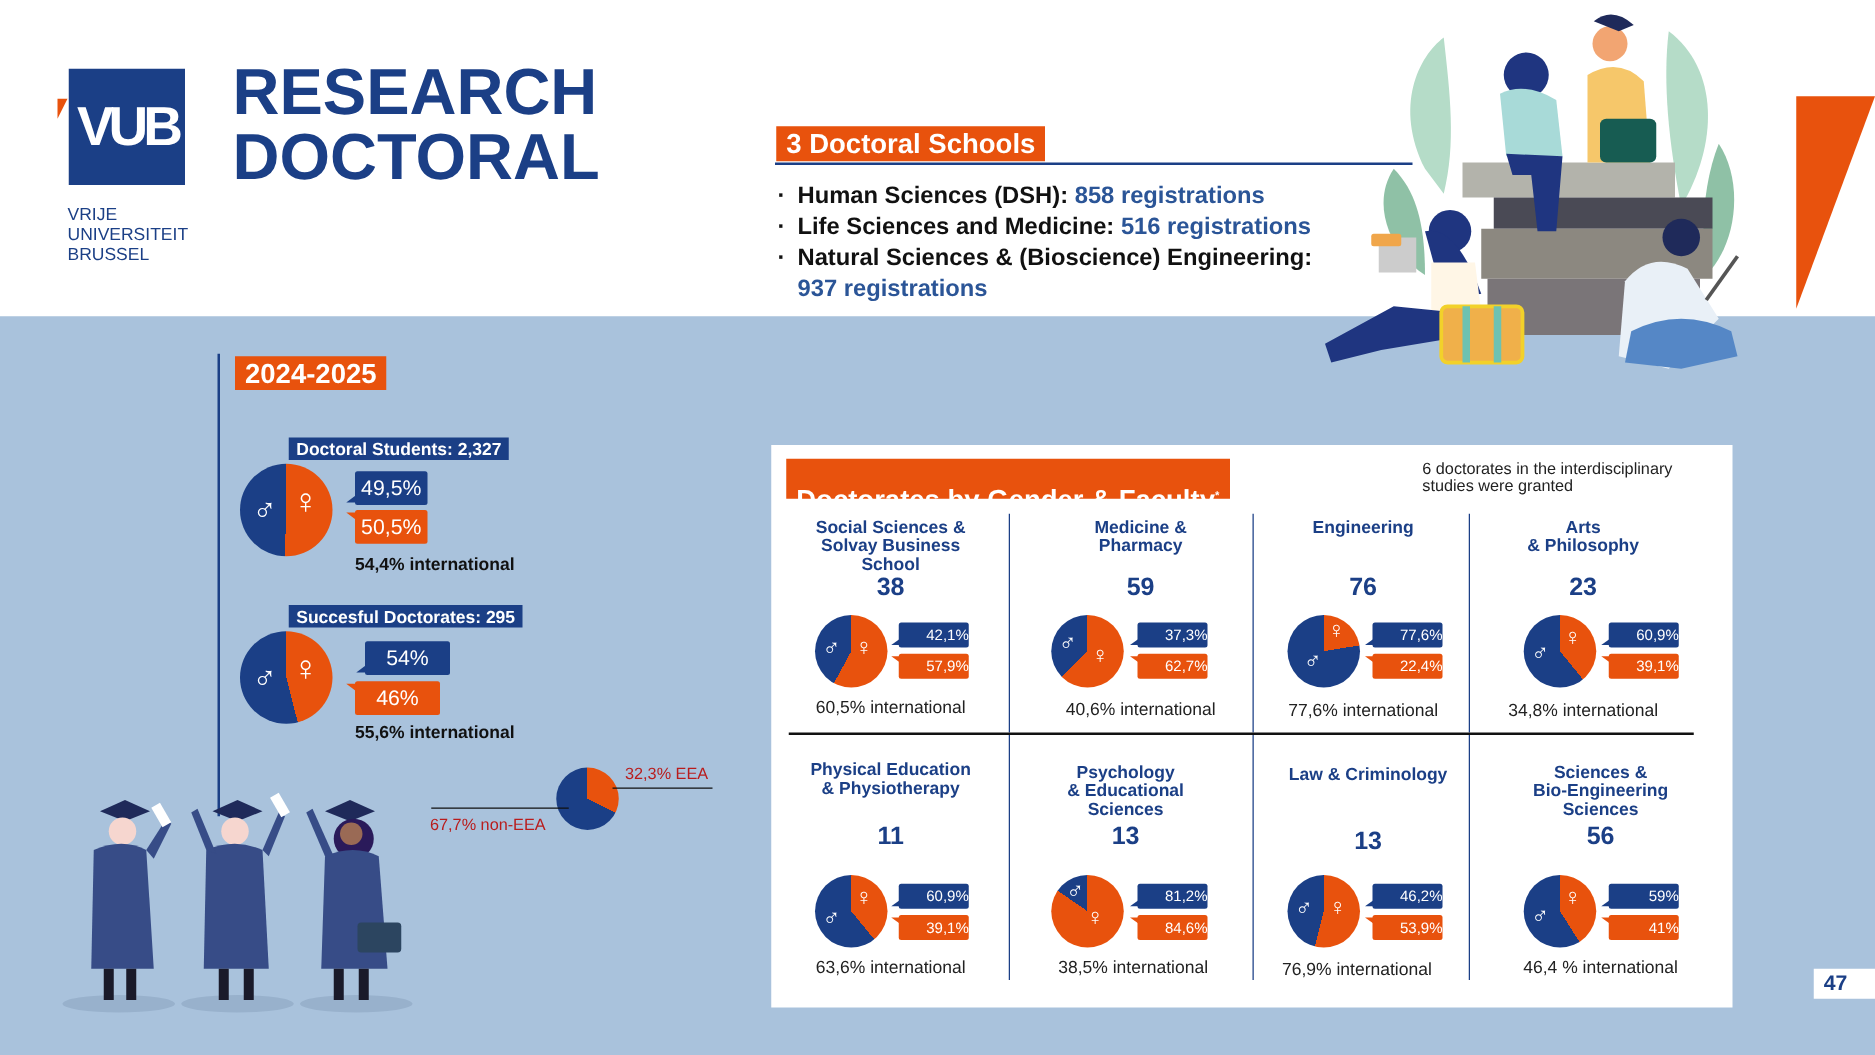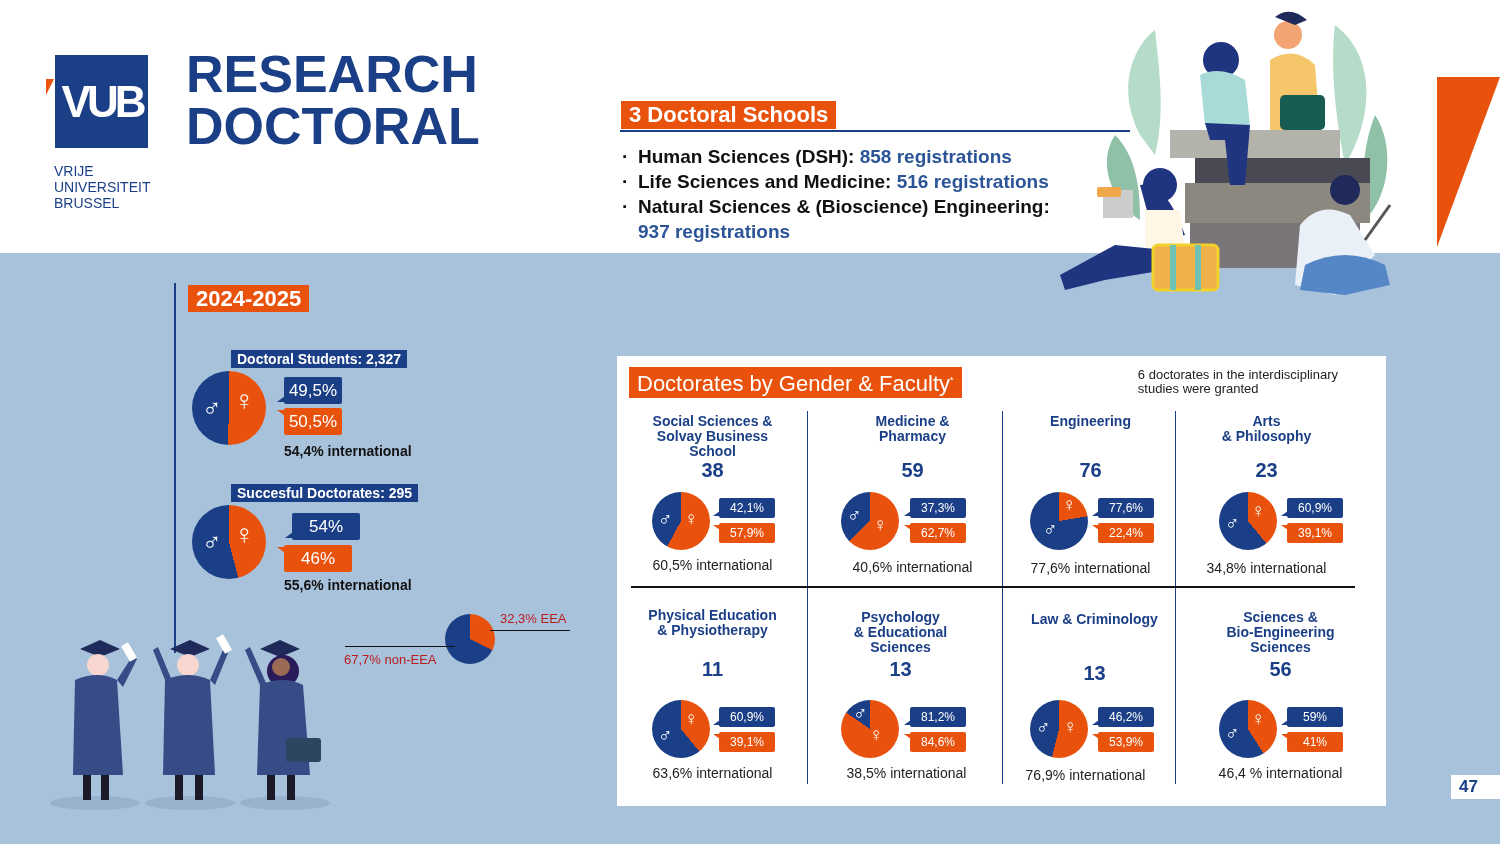--- a/index.html
+++ b/index.html
@@ -26,31 +26,31 @@
 .bubble.f{background:#e8520d}
 .bubble.m:before{content:"";position:absolute;left:-7px;bottom:2px;border-right:8px solid #1b3f86;border-top:6px solid transparent}
 .bubble.f:before{content:"";position:absolute;left:-7px;top:2px;border-right:8px solid #e8520d;border-bottom:6px solid transparent}
 .intl{position:absolute;font-size:14px;color:#111}
 .intl.bold{font-weight:bold}
 .pie{position:absolute;border-radius:50%}
 .pie .sym{position:absolute;color:#fff;font-weight:normal}
 .eea-label{position:absolute;font-size:13px;color:#b91c1c}
 .eea-line{position:absolute;height:1px;background:#111}
 .card{position:absolute;left:617px;top:356px;width:769px;height:450px;background:#fff}
-.card-tag{position:absolute;left:12px;top:11px;background:#e8520d;color:#fff;font-weight:normal;font-size:22px;padding:0 8px;height:31px;line-height:27px}
+.card-tag{position:absolute;left:12px;top:11px;background:#e8520d;color:#fff;font-weight:bold;font-size:22px;padding:16px 8px;height:31px;line-height:27px}
 .card-tag sup{font-size:9px}
 .card-note{position:absolute;right:48px;top:12px;font-size:13px;line-height:14px;color:#222;text-align:left}
 .fac{position:absolute;width:175px;text-align:center}
 .fac-name{font-size:14px;line-height:15px;font-weight:bold;color:#1b3f86;height:45px}
 .fac-count{font-size:20px;font-weight:bold;color:#1b3f86}
 .sep-v{position:absolute;width:1px;background:#1b3f86}
 .sep-h{position:absolute;left:14px;top:230px;width:724px;height:2px;background:#111}
 .fpie{position:absolute;width:58px;height:58px;border-radius:50%}
 .fpie .sym{position:absolute;color:#fff;font-size:19px;font-weight:bold}
-.fb{position:absolute;width:56px;height:20px;line-height:20px;color:#fff;font-size:12px;text-align:center;border-radius:2px}
+.fb{position:absolute;width:56px;height:20px;line-height:20px;color:#fff;font-size:12px;text-align:right;border-radius:2px}
 .fb.m{background:#1b3f86}
 .fb.f{background:#e8520d}
 .fb.m:before{content:"";position:absolute;left:-6px;bottom:2px;border-right:7px solid #1b3f86;border-top:5px solid transparent}
 .fb.f:before{content:"";position:absolute;left:-6px;top:2px;border-right:7px solid #e8520d;border-bottom:5px solid transparent}
 .fintl{position:absolute;font-size:14px;color:#222;width:175px;text-align:center}
 .pagenum{position:absolute;left:1451px;top:775px;width:49px;height:24px;background:#fff;color:#1b3f86;font-size:17px;font-weight:bold;padding-left:8px;line-height:24px}
 .illus{position:absolute}
 </style>
 </head>
 <body>

